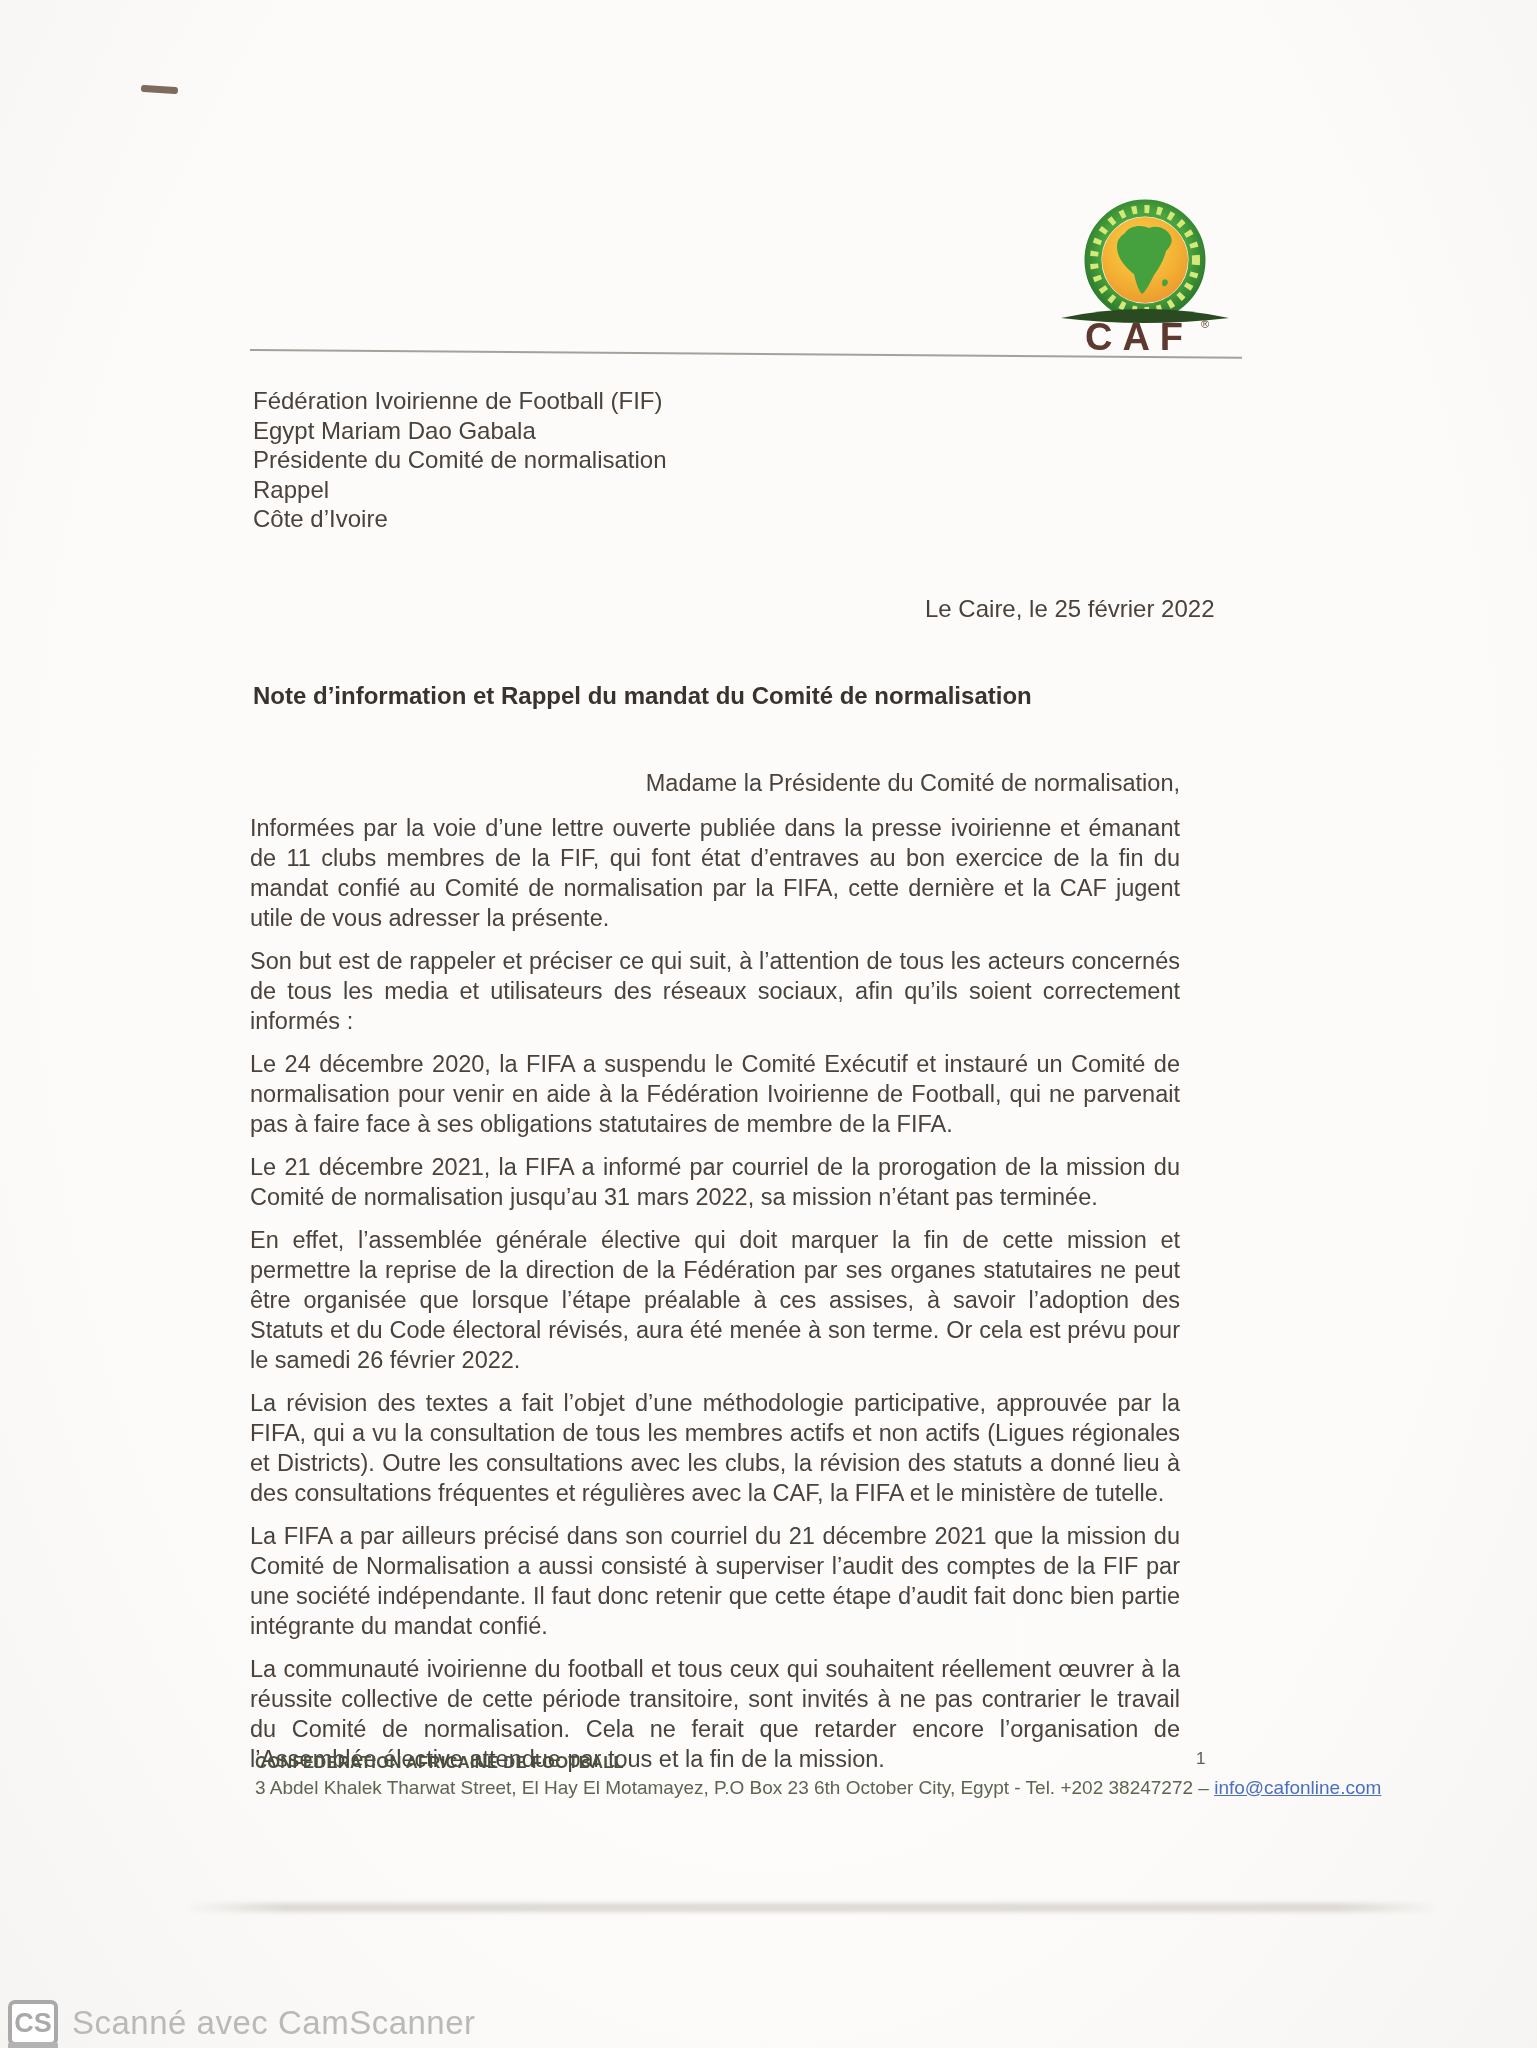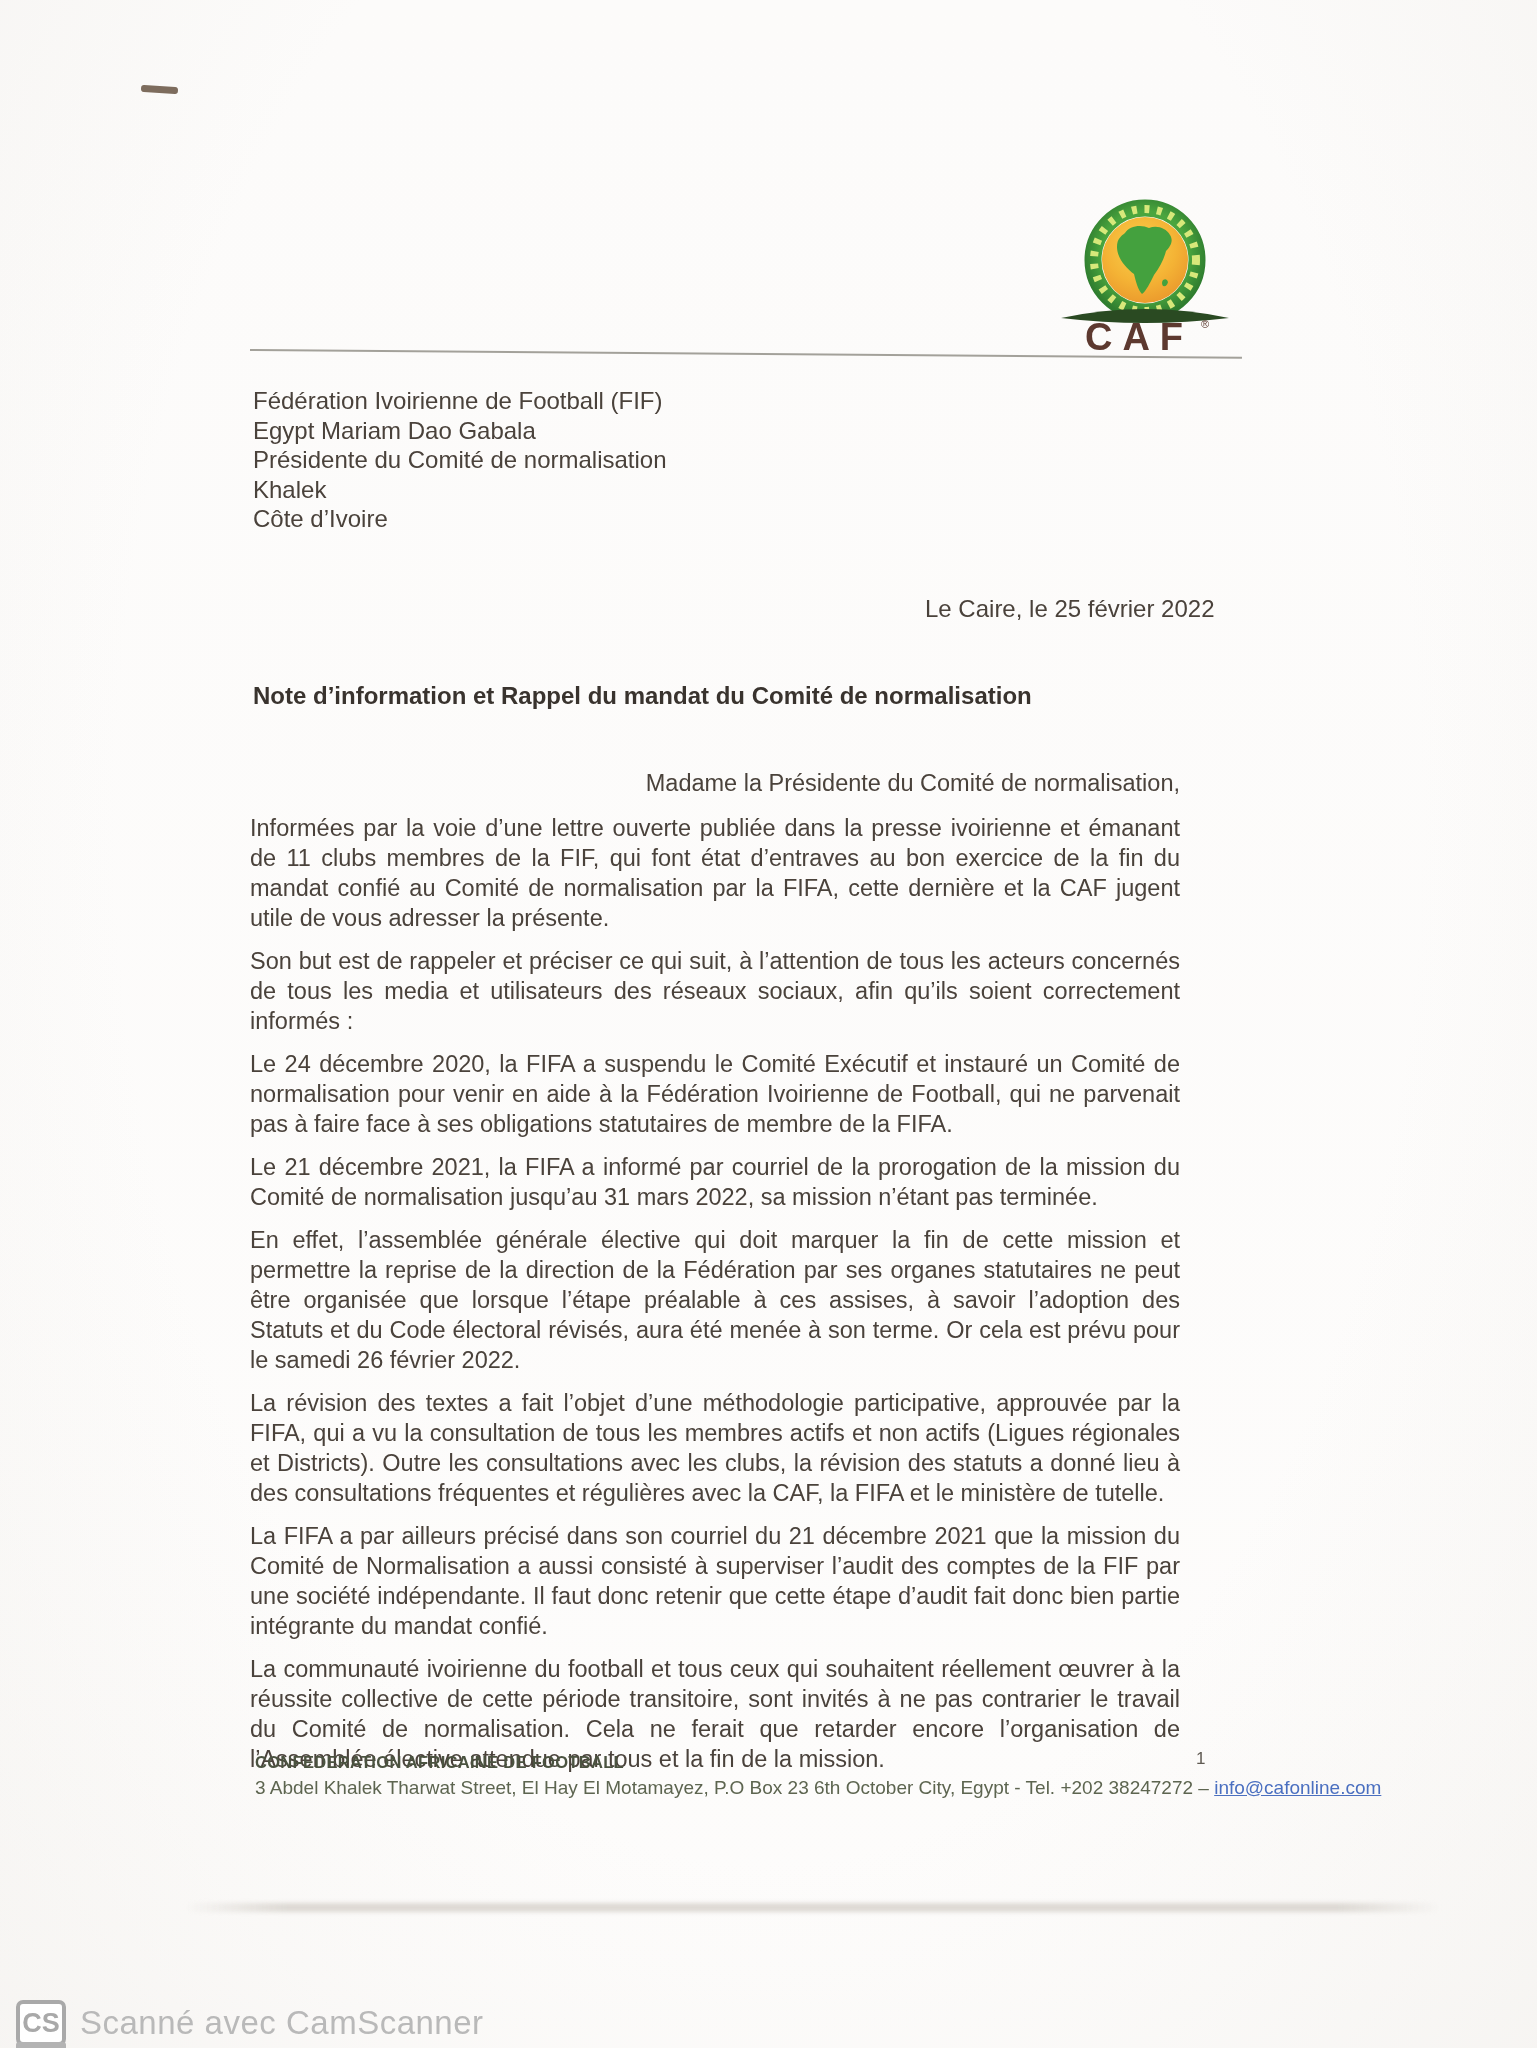--- a/index.html
+++ b/index.html
@@ -128,21 +128,20 @@
     position: relative;
     width: 42px; height: 38px;
     border: 4px solid #a9a9a9;
     border-radius: 7px;
     background: #ffffff;
     color: #a9a9a9;
     font-weight: bold;
     font-size: 27px;
     line-height: 38px;
     text-align: center;
-    margin-left: 8px;
   }
   .cs-tab {
     position: absolute;
     left: -4px; bottom: -12px;
     width: 50px; height: 12px;
     background: #b3b3b3;
     border-radius: 3px 3px 5px 5px;
   }
   .watermark-text {
     font-size: 33px;
@@ -186,21 +185,21 @@
       <text x="156" y="138" font-family="Liberation Sans, sans-serif" font-size="11" fill="#5d392f">®</text>
     </svg>
   </div>
 
   <div class="logo-rule"></div>
 
   <div class="recipient">
     <div>Fédération Ivoirienne de Football (FIF)</div>
     <div>Egypt Mariam Dao Gabala</div>
     <div>Présidente du Comité de normalisation</div>
-    <div>Khalek</div>
+    <div>Rappel</div>
     <div>Côte d’Ivoire</div>
   </div>
 
   <div class="dateline">Le Caire, le 25 février 2022</div>
 
   <div class="subject">Note d’information et Rappel du mandat du Comité de normalisation</div>
 
   <div class="body-text">
     <p class="salutation">Madame la Présidente du Comité de normalisation,</p>
     <p>Informées par la voie d’une lettre ouverte publiée dans la presse ivoirienne et émanant de 11 clubs membres de la FIF, qui font état d’entraves au bon exercice de la fin du mandat confié au Comité de normalisation par la FIFA, cette dernière et la CAF jugent utile de vous adresser la présente.</p>

